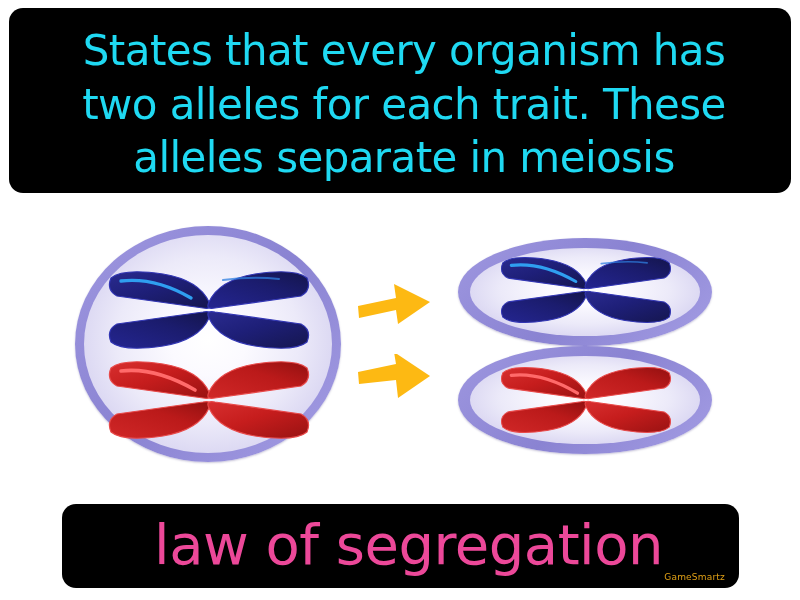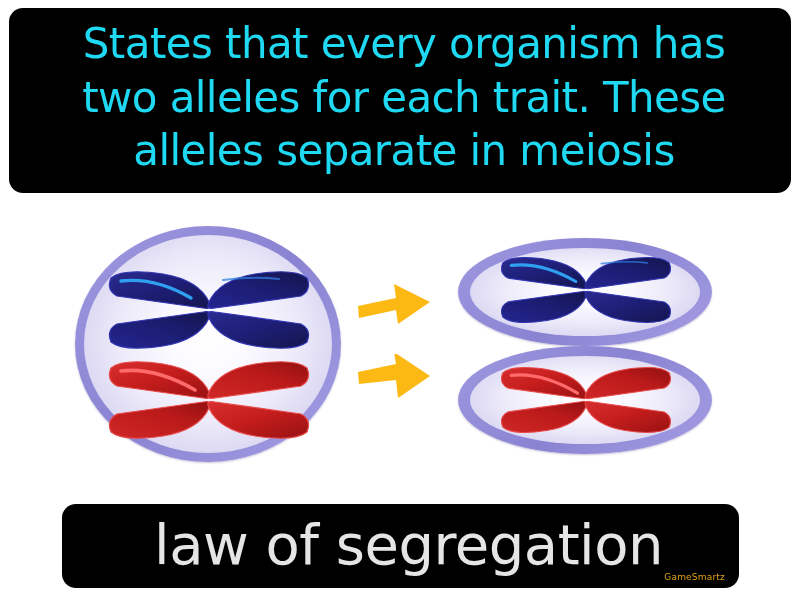--- a/index.html
+++ b/index.html
@@ -24,21 +24,21 @@
   
   #definition-banner {
     position: absolute;
     left: 9px;
     top: 8px;
     width: 782px;
     height: 185px;
     background: #000000;
     border-radius: 14px;
     display: flex;
-    align-items: center;
+    align-items: flex-end;
     justify-content: center;
     box-sizing: border-box;
     padding: 2px 6px 8px 14px;
   }
   #definition-text {
     color: #1fd9f2;
     font-family: "DejaVu Sans", "Liberation Sans", sans-serif;
     font-size: 42px;
     line-height: 1.28;
     font-weight: 400;
@@ -111,21 +111,21 @@
     top: 504px;
     width: 677px;
     height: 84px;
     background: #000000;
     border-radius: 14px;
     display: flex;
     align-items: center;
     justify-content: center;
   }
   #term-text {
-    color: #e5e5e5;
+    color: #ec4899;
     font-family: "DejaVu Sans", "Liberation Sans", sans-serif;
     font-size: 56px;
     line-height: 1;
     font-weight: 400;
     letter-spacing: -0.5px;
     text-align: center;
     margin-top: -2px;
     margin-left: 16px;
   }
   #watermark {

